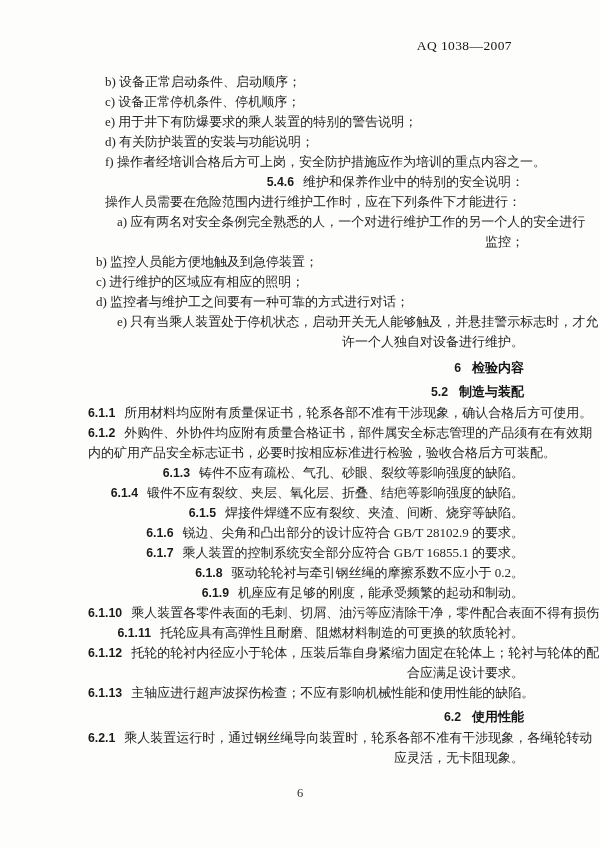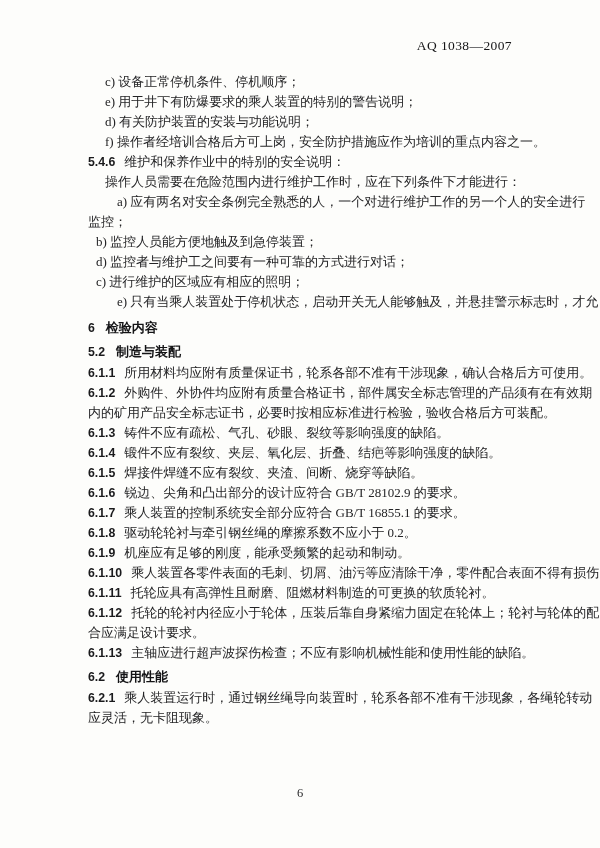--- a/index.html
+++ b/index.html
@@ -48,52 +48,54 @@
   .line.heading2{
     font-family:"Liberation Sans", sans-serif;
     font-weight:bold;
     font-size:13px;
     color:#141416;
   }
   .line.heading1 .num,
   .line.heading2 .num{margin-right:11px;}
   .line.heading1{margin-top:6px;}
   .line.heading2{margin-top:4px;margin-bottom:1px;}
-  .ind-0{padding-left:0;}
+  .ind-0{padding-left:0;text-align:right;}
   .ind-1{padding-left:8px;}
   .ind-2{padding-left:17px;}
   .ind-3{padding-left:29px;}
   .page-number{
     position:absolute;
     left:0;right:0;
     top:786px;
     text-align:center;
     font-size:12.5px;
     color:#2a2a2c;
   }
 </style>
 </head>
 <body>
 
 <div class="page">
   <div class="running-header">AQ 1038—2007</div>
 
   <main class="content" id="doc-content">
+      <div class="line item ind-2"><span class="txt">b) 设备正常启动条件、启动顺序；</span></div>
       <div class="line item ind-2"><span class="txt">c) 设备正常停机条件、停机顺序；</span></div>
       <div class="line item ind-2"><span class="txt">e) 用于井下有防爆要求的乘人装置的特别的警告说明；</span></div>
       <div class="line item ind-2"><span class="txt">d) 有关防护装置的安装与功能说明；</span></div>
       <div class="line item ind-2"><span class="txt">f) 操作者经培训合格后方可上岗，安全防护措施应作为培训的重点内容之一。</span></div>
       <div class="line clause ind-0"><span class="num">5.4.6</span><span class="txt">维护和保养作业中的特别的安全说明：</span></div>
       <div class="line para ind-2"><span class="txt">操作人员需要在危险范围内进行维护工作时，应在下列条件下才能进行：</span></div>
       <div class="line item ind-3"><span class="txt">a) 应有两名对安全条例完全熟悉的人，一个对进行维护工作的另一个人的安全进行</span></div>
       <div class="line cont ind-0"><span class="txt">监控；</span></div>
       <div class="line item ind-1"><span class="txt">b) 监控人员能方便地触及到急停装置；</span></div>
+      <div class="line item ind-1"><span class="txt">c) 进行维护的区域应有相应的照明；</span></div>
       <div class="line item ind-1"><span class="txt">d) 监控者与维护工之间要有一种可靠的方式进行对话；</span></div>
-      <div class="line item ind-1"><span class="txt">c) 进行维护的区域应有相应的照明；</span></div>
       <div class="line item ind-3"><span class="txt">e) 只有当乘人装置处于停机状态，启动开关无人能够触及，并悬挂警示标志时，才允</span></div>
+      <div class="line cont ind-0"><span class="txt">许一个人独自对设备进行维护。</span></div>
       <div class="line heading1 ind-0"><span class="num">6</span><span class="txt">检验内容</span></div>
       <div class="line heading2 ind-0"><span class="num">5.2</span><span class="txt">制造与装配</span></div>
       <div class="line clause ind-0"><span class="num">6.1.1</span><span class="txt">所用材料均应附有质量保证书，轮系各部不准有干涉现象，确认合格后方可使用。</span></div>
       <div class="line clause ind-0"><span class="num">6.1.2</span><span class="txt">外购件、外协件均应附有质量合格证书，部件属安全标志管理的产品须有在有效期</span></div>
       <div class="line cont ind-0"><span class="txt">内的矿用产品安全标志证书，必要时按相应标准进行检验，验收合格后方可装配。</span></div>
       <div class="line clause ind-0"><span class="num">6.1.3</span><span class="txt">铸件不应有疏松、气孔、砂眼、裂纹等影响强度的缺陷。</span></div>
       <div class="line clause ind-0"><span class="num">6.1.4</span><span class="txt">锻件不应有裂纹、夹层、氧化层、折叠、结疤等影响强度的缺陷。</span></div>
       <div class="line clause ind-0"><span class="num">6.1.5</span><span class="txt">焊接件焊缝不应有裂纹、夹渣、间断、烧穿等缺陷。</span></div>
       <div class="line clause ind-0"><span class="num">6.1.6</span><span class="txt">锐边、尖角和凸出部分的设计应符合 GB/T 28102.9 的要求。</span></div>
       <div class="line clause ind-0"><span class="num">6.1.7</span><span class="txt">乘人装置的控制系统安全部分应符合 GB/T 16855.1 的要求。</span></div>

